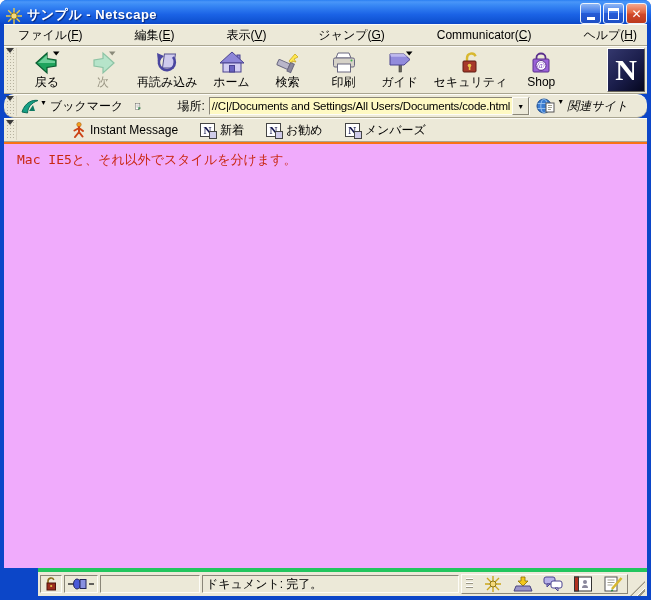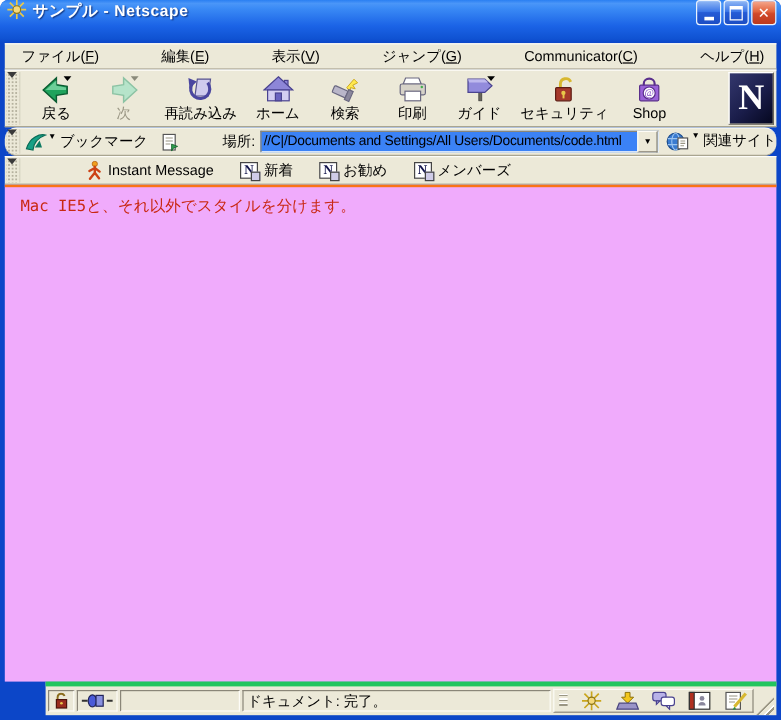--- a/index.html
+++ b/index.html
@@ -1,20 +1,20 @@
 <!DOCTYPE html>
 <html><head>
 <meta charset="utf-8">
 <style>
   html,body{margin:0;padding:0;width:651px;height:600px;overflow:hidden;
     font-family:"Liberation Sans","DejaVu Sans",sans-serif;-webkit-font-smoothing:none;}
   .window{width:651px;height:600px;box-sizing:border-box;display:flex;flex-direction:column;
     background:#0c46c8;padding:0 4px 4px;border-radius:7px 7px 0 0;}
   
-  .titlebar{height:36px;flex:none;display:flex;align-items:flex-start;padding:0 4px 0 6px;
+  .titlebar{height:24px;flex:none;display:flex;align-items:flex-end;padding:0 4px 0 6px;
     border-radius:7px 7px 0 0;margin:0 -4px;
     background:linear-gradient(180deg,#2a7ff2 0%,#4a96f8 8%,#3a8af5 20%,#1b63e6 60%,#0f52d2 90%,#0c46c8 100%);}
   .title-icon{width:16px;height:16px;margin-right:5px;flex:none;}
   .title-text{color:#fff;font-weight:bold;font-size:13px;letter-spacing:.5px;
     text-shadow:1px 1px 1px rgba(0,10,60,.6);flex:1;white-space:nowrap;overflow:hidden;}
   .winbtn{width:21px;height:21px;margin-left:2px;flex:none;border:1px solid #eaf2fd;border-radius:3px;
     display:flex;align-items:center;justify-content:center;box-sizing:border-box;}
   .winbtn.blue{background:linear-gradient(180deg,#8fb6f4 0%,#3c77e8 45%,#255bd6 50%,#1c4ec4 100%);}
   .winbtn.red{background:linear-gradient(180deg,#f5a88e 0%,#e2643d 45%,#d0482a 55%,#bc3a1d 100%);}
   .glyph-min{width:8px;height:3px;background:#fff;align-self:flex-end;margin:0 0 3px 0;}
@@ -41,26 +41,26 @@
   .throbber{margin-left:auto;width:36px;height:42px;flex:none;border:1px solid;border-color:#fff #6a675c #6a675c #fff;
     background:linear-gradient(135deg,#34386e 0%,#1a1d4a 55%,#05071f 100%);
     display:flex;align-items:center;justify-content:center;}
   .throbber span{color:#fff;font-family:"Liberation Serif","DejaVu Serif",serif;font-size:30px;font-weight:bold;line-height:1;}
   
   .locationbar{height:22px;flex:none;font-size:12px;border-radius:10px;}
   .lb-bookmark{display:flex;align-items:center;gap:3px;padding:0 6px 0 2px;}
   .lb-label{white-space:nowrap;}
   .proxy-icon{margin:0 10px 0 6px;}
   .loc-label{margin:0 4px 0 26px;white-space:nowrap;}
-  .url-box{flex:1;height:18px;display:flex;align-items:center;background:#3b82f6;
+  .url-box{flex:1;height:18px;display:flex;align-items:center;background:#fef9c3;
     border:1px solid;border-color:#8a8678 #fdfcf7 #fdfcf7 #8a8678;box-sizing:border-box;}
   .url-text{flex:1;font-size:11.5px;padding:0 2px;white-space:nowrap;overflow:hidden;letter-spacing:-.2px;}
   .url-drop{width:15px;height:16px;flex:none;background:#ece9d8;border:1px solid;border-color:#fdfcf7 #8a8678 #8a8678 #fdfcf7;
     display:flex;align-items:center;justify-content:center;font-size:7px;color:#000;}
-  .related{display:flex;align-items:flex-start;gap:3px;padding:0 0 0 6px;white-space:nowrap;}
+  .related{display:flex;align-items:center;gap:3px;padding:0 19px 0 6px;white-space:nowrap;font-style:italic;}
   .drop-tick{font-size:7px;line-height:1;align-self:flex-start;margin:1px 0 0 -2px;}
   
   .personalbar{height:22px;flex:none;font-size:12px;}
   .pt-items{display:flex;align-items:center;gap:22px;padding-left:52px;}
   .pt-item{display:flex;align-items:center;gap:5px;white-space:nowrap;justify-content:space-between;}
   .n-badge{width:15px;height:14px;background:#fff;border:1px solid #444;box-sizing:border-box;position:relative;
     font-family:"Liberation Serif",serif;font-weight:bold;font-size:11px;line-height:12px;text-align:center;color:#10124a;}
   .n-badge::after{content:"";position:absolute;right:-3px;bottom:-3px;width:6px;height:6px;background:#cfcbe8;border:1px solid #444;}
   
   .content{flex:1;background:#f0abfc;border-top:2px solid #f97316;padding:7px 0 0 13px;overflow:hidden;}

